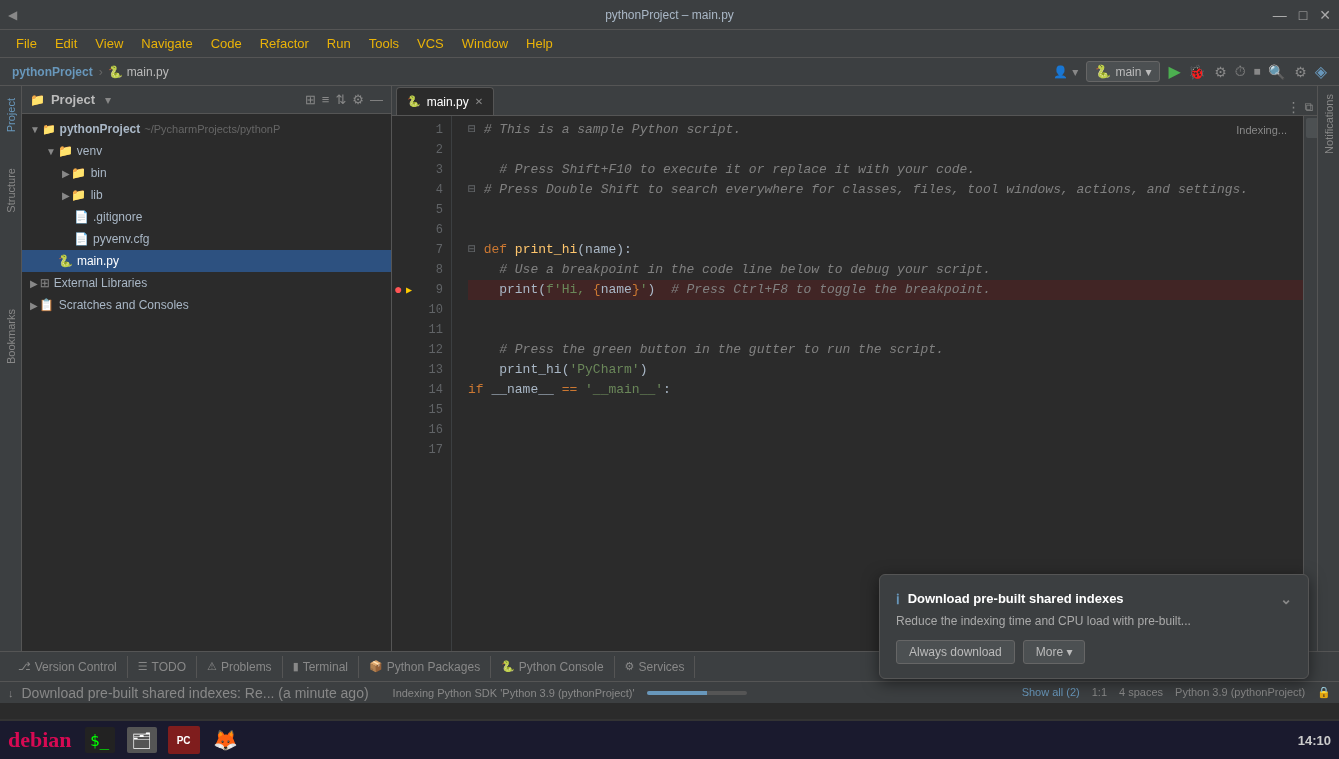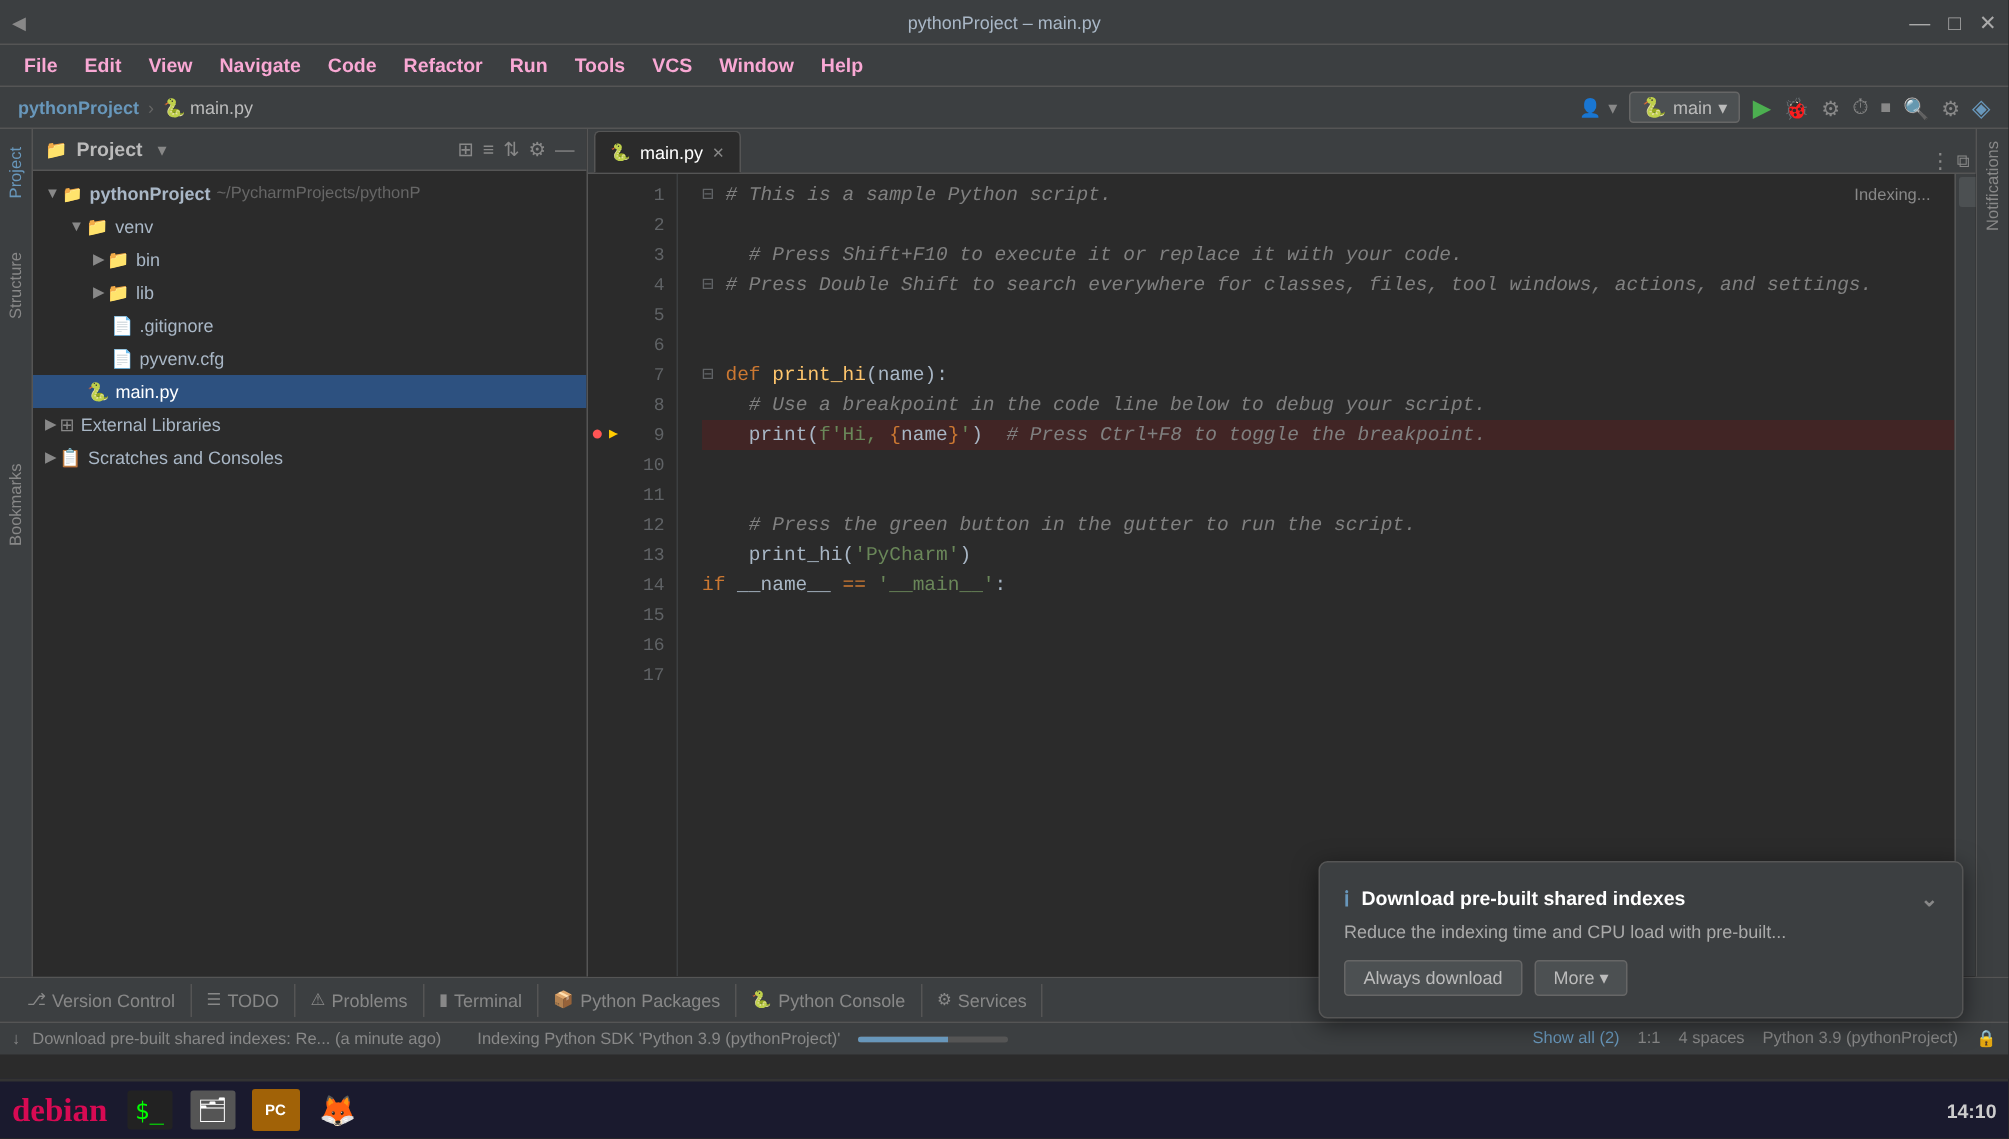--- a/index.html
+++ b/index.html
@@ -6,21 +6,21 @@
     body { width: 1339px; height: 759px; background: #2b2b2b; font-family: 'Segoe UI', Arial, sans-serif; font-size: 12px; color: #a9b7c6; overflow: hidden; position: relative; }
 
     
     #title-bar { background: #3c3f41; height: 30px; display: flex; align-items: center; justify-content: center; position: relative; border-bottom: 1px solid #555; }
     #title-bar-controls { position: absolute; right: 8px; display: flex; gap: 12px; }
     #title-bar-controls span { color: #aaa; font-size: 14px; cursor: pointer; }
     #title-bar-left { position: absolute; left: 8px; color: #888; font-size: 12px; }
 
     
     #menu-bar { background: #3c3f41; height: 28px; display: flex; align-items: center; padding: 0 8px; gap: 2px; border-bottom: 1px solid #555; }
-    .menu-item { color: #f9a8d4; padding: 3px 8px; cursor: pointer; font-size: 13px; border-radius: 3px; font-weight: bold; }
+    .menu-item { color: #eab308; padding: 3px 8px; cursor: pointer; font-size: 13px; border-radius: 3px; }
 
     
     #breadcrumb-bar { background: #3c3f41; height: 28px; display: flex; align-items: center; padding: 0 12px; gap: 6px; border-bottom: 1px solid #555; }
     .breadcrumb-item { color: #6897bb; font-size: 12px; }
     .breadcrumb-sep { color: #666; }
     #breadcrumb-right { margin-left: auto; display: flex; align-items: center; gap: 8px; }
     .run-config { background: #4c5052; border: 1px solid #666; border-radius: 3px; padding: 2px 8px; color: #bbb; display: flex; align-items: center; gap: 4px; cursor: pointer; font-size: 12px; }
 
     
     #main-layout { display: flex; height: calc(759px - 30px - 28px - 28px - 34px - 28px); }
@@ -77,21 +77,21 @@
     #notif-actions { display: flex; gap: 8px; }
     .notif-btn { background: #4c5052; border: 1px solid #666; border-radius: 3px; padding: 4px 12px; color: #bbb; cursor: pointer; font-size: 12px; }
     .notif-close { margin-left: auto; color: #888; cursor: pointer; font-size: 14px; }
     .notif-info-icon { color: #6897bb; font-size: 14px; }
 
     
     #taskbar { position: absolute; bottom: 0; left: 0; right: 0; height: 40px; background: #1a1a2e; display: flex; align-items: center; padding: 0 8px; gap: 6px; border-top: 2px solid #333; z-index: 200; }
     .taskbar-btn { width: 36px; height: 32px; display: flex; align-items: center; justify-content: center; cursor: pointer; border-radius: 3px; }
     #taskbar-right { margin-left: auto; display: flex; align-items: center; gap: 8px; color: #ccc; font-size: 12px; }
     
-    .pycharm-logo { background: #a16207; color: #fff; font-size: 10px; font-weight: bold; width: 32px; height: 28px; display: flex; align-items: center; justify-content: center; border-radius: 2px; }
+    .pycharm-logo { background: #7f1d1d; color: #fff; font-size: 10px; font-weight: bold; width: 32px; height: 28px; display: flex; align-items: center; justify-content: center; border-radius: 2px; }
 
     .show-all-link { color: #6897bb; cursor: pointer; font-size: 11px; }
   </style>
 </head>
 <body>
 
 <div id="title-bar">
   <span id="title-bar-left">◀</span>
   <span>pythonProject – main.py</span>
   <div id="title-bar-controls">
@@ -325,21 +325,21 @@
     <span>Python Console</span>
   </div>
   <div class="bottom-tab">
     <span class="bottom-tab-icon">⚙</span>
     <span>Services</span>
   </div>
 </div>
 
 <div id="status-bar">
   <span style="color:#888; font-size:11px;">↓</span>
-  <span style="color:#888; font-size:11px;">Download pre-built shared indexes: Re... (a minute ago)</span>
+  <span style="color:#888; font-size:14px;">Download pre-built shared indexes: Re... (a minute ago)</span>
   <span style="margin-left:16px; color:#888; font-size:11px;">Indexing Python SDK 'Python 3.9 (pythonProject)'</span>
   <div class="status-progress" style="margin-left:4px;">
     <div class="status-progress-fill"></div>
   </div>
   <div id="status-bar-right">
     <span class="show-all-link">Show all (2)</span>
     <span class="status-item">1:1</span>
     <span class="status-item">4 spaces</span>
     <span class="status-item">Python 3.9 (pythonProject)</span>
     <span class="status-item">🔒</span>

